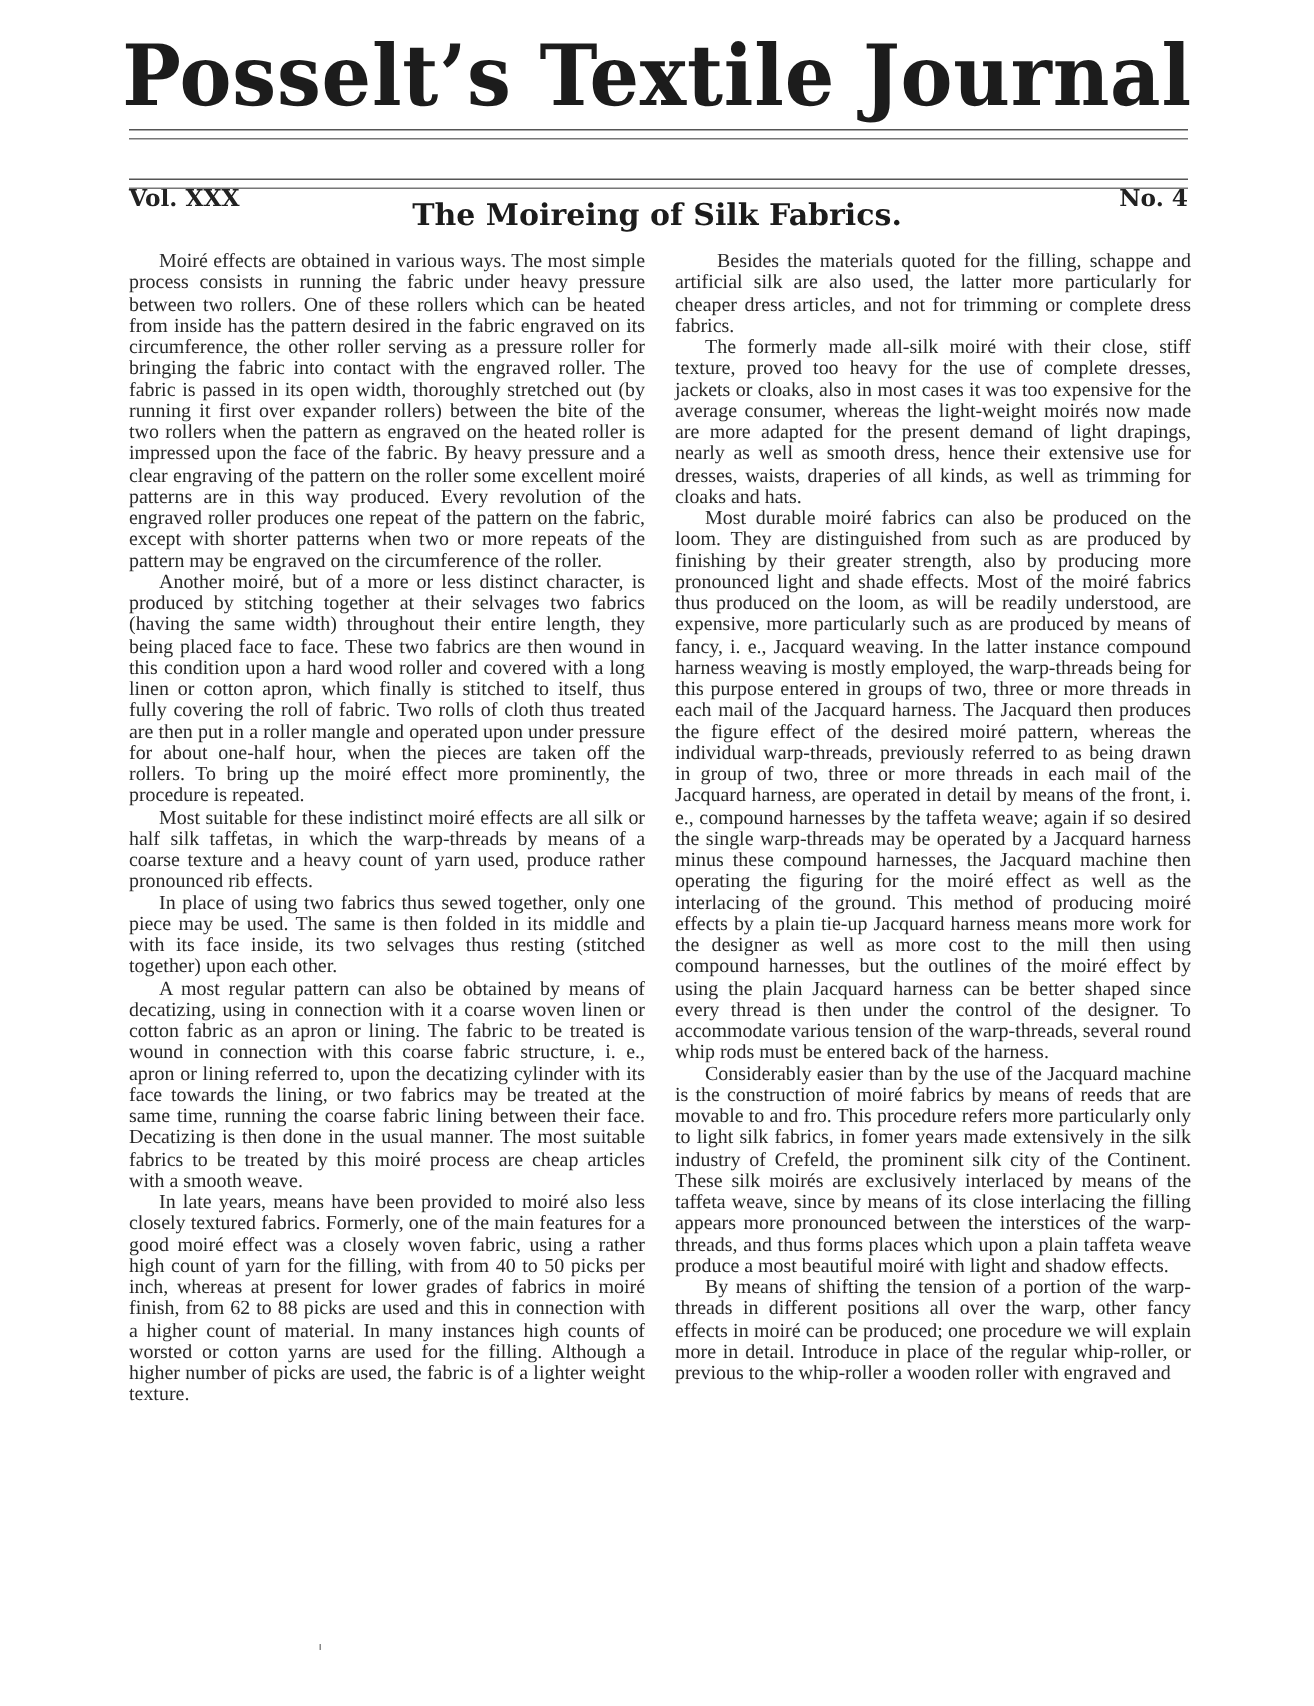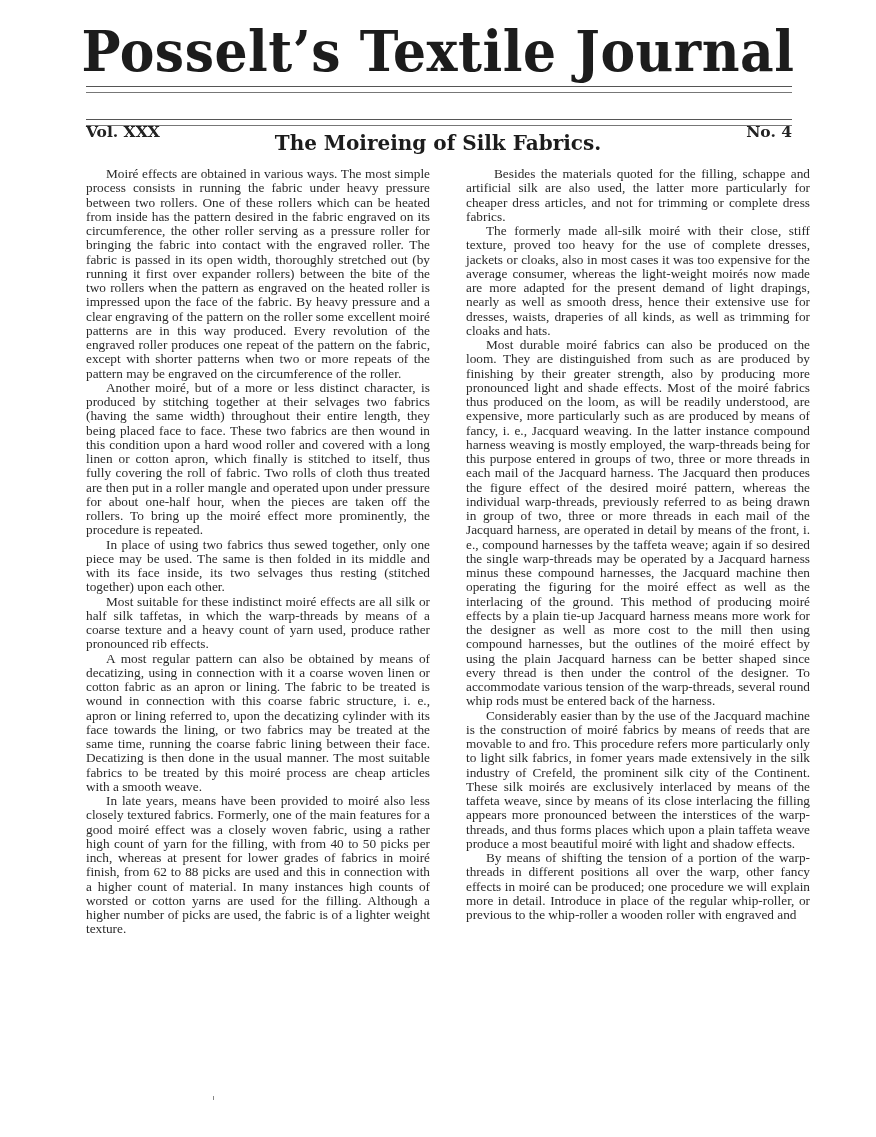--- a/index.html
+++ b/index.html
@@ -29,21 +29,21 @@
     .no { right: 0; }
     .article-title {
       position: absolute; top: 131px; left: 0; width: 876px; text-align: center;
       font-family: "DejaVu Serif", serif; font-weight: bold; font-size: 20px; color: #1c1c1c;
     }
     .col {
       position: absolute; top: 167px; width: 344px;
       font-size: 13.3px; line-height: 14.25px; text-align: justify; color: #2a2a2a;
     }
     .col-left { left: 86px; }
-    .col-right { left: 450px; margin-left: 16px; }
+    .col-right { left: 450px; }
     .col p { margin: 0; text-indent: 20px; hyphens: auto; }
     .col-right p.first { text-indent: 28px; }
     .stray-mark {
       position: absolute; top: 1096px; left: 213px; width: 1px; height: 4px; background: #888;
     }
   </style>
 </head>
 <body>
 
 <div class="masthead">Posselt’s Textile Journal</div>
@@ -53,22 +53,22 @@
   <span class="vol">Vol. XXX</span>
   <span class="no">No. 4</span>
 </div>
 <div class="rule-double rule-bottom"></div>
 
 <div class="article-title">The Moireing of Silk Fabrics.</div>
 
 <div class="col col-left">
   <p>Moiré effects are obtained in various ways. The most simple process consists in running the fabric under heavy pressure between two rollers. One of these rollers which can be heated from inside has the pattern desired in the fabric engraved on its circumference, the other roller serving as a pressure roller for bringing the fabric into contact with the engraved roller. The fabric is passed in its open width, thoroughly stretched out (by running it first over expander rollers) between the bite of the two rollers when the pattern as engraved on the heated roller is impressed upon the face of the fabric. By heavy pressure and a clear engraving of the pattern on the roller some excellent moiré patterns are in this way produced. Every revolution of the engraved roller produces one repeat of the pattern on the fabric, except with shorter patterns when two or more repeats of the pattern may be engraved on the circumference of the roller.</p>
   <p>Another moiré, but of a more or less distinct character, is produced by stitching together at their selvages two fabrics (having the same width) throughout their entire length, they being placed face to face. These two fabrics are then wound in this condition upon a hard wood roller and covered with a long linen or cotton apron, which finally is stitched to itself, thus fully covering the roll of fabric. Two rolls of cloth thus treated are then put in a roller mangle and operated upon under pressure for about one-half hour, when the pieces are taken off the rollers. To bring up the moiré effect more prominently, the procedure is repeated.</p>
+  <p>Most suitable for these indistinct moiré effects are all silk or half silk taffetas, in which the warp-threads by means of a coarse texture and a heavy count of yarn used, produce rather pronounced rib effects.</p>
   <p>In place of using two fabrics thus sewed together, only one piece may be used. The same is then folded in its middle and with its face inside, its two selvages thus resting (stitched together) upon each other.</p>
-  <p>Most suitable for these indistinct moiré effects are all silk or half silk taffetas, in which the warp-threads by means of a coarse texture and a heavy count of yarn used, produce rather pronounced rib effects.</p>
   <p>A most regular pattern can also be obtained by means of decatizing, using in connection with it a coarse woven linen or cotton fabric as an apron or lining. The fabric to be treated is wound in connection with this coarse fabric structure, i. e., apron or lining referred to, upon the decatizing cylinder with its face towards the lining, or two fabrics may be treated at the same time, running the coarse fabric lining between their face. Decatizing is then done in the usual manner. The most suitable fabrics to be treated by this moiré process are cheap articles with a smooth weave.</p>
   <p>In late years, means have been provided to moiré also less closely textured fabrics. Formerly, one of the main features for a good moiré effect was a closely woven fabric, using a rather high count of yarn for the filling, with from 40 to 50 picks per inch, whereas at present for lower grades of fabrics in moiré finish, from 62 to 88 picks are used and this in connection with a higher count of material. In many instances high counts of worsted or cotton yarns are used for the filling. Although a higher number of picks are used, the fabric is of a lighter weight texture.</p>
 </div>
 
 <div class="col col-right">
   <p class="first">Besides the materials quoted for the filling, schappe and artificial silk are also used, the latter more particularly for cheaper dress articles, and not for trimming or complete dress fabrics.</p>
   <p>The formerly made all-silk moiré with their close, stiff texture, proved too heavy for the use of complete dresses, jackets or cloaks, also in most cases it was too expensive for the average consumer, whereas the light-weight moirés now made are more adapted for the present demand of light drapings, nearly as well as smooth dress, hence their extensive use for dresses, waists, draperies of all kinds, as well as trimming for cloaks and hats.</p>
   <p>Most durable moiré fabrics can also be produced on the loom. They are distinguished from such as are produced by finishing by their greater strength, also by producing more pronounced light and shade effects. Most of the moiré fabrics thus produced on the loom, as will be readily understood, are expensive, more particularly such as are produced by means of fancy, i. e., Jacquard weaving. In the latter instance compound harness weaving is mostly employed, the warp-threads being for this purpose entered in groups of two, three or more threads in each mail of the Jacquard harness. The Jacquard then produces the figure effect of the desired moiré pattern, whereas the individual warp-threads, previously referred to as being drawn in group of two, three or more threads in each mail of the Jacquard harness, are operated in detail by means of the front, i. e., compound harnesses by the taffeta weave; again if so desired the single warp-threads may be operated by a Jacquard harness minus these compound harnesses, the Jacquard machine then operating the figuring for the moiré effect as well as the interlacing of the ground. This method of producing moiré effects by a plain tie-up Jacquard harness means more work for the designer as well as more cost to the mill then using compound harnesses, but the outlines of the moiré effect by using the plain Jacquard harness can be better shaped since every thread is then under the control of the designer. To accommodate various tension of the warp-threads, several round whip rods must be entered back of the harness.</p>
   <p>Considerably easier than by the use of the Jacquard machine is the construction of moiré fabrics by means of reeds that are movable to and fro. This procedure refers more particularly only to light silk fabrics, in fomer years made extensively in the silk industry of Crefeld, the prominent silk city of the Continent. These silk moirés are exclusively interlaced by means of the taffeta weave, since by means of its close interlacing the filling appears more pronounced between the interstices of the warp-threads, and thus forms places which upon a plain taffeta weave produce a most beautiful moiré with light and shadow effects.</p>
   <p>By means of shifting the tension of a portion of the warp-threads in different positions all over the warp, other fancy effects in moiré can be produced; one procedure we will explain more in detail. Introduce in place of the regular whip-roller, or previous to the whip-roller a wooden roller with engraved and</p>

